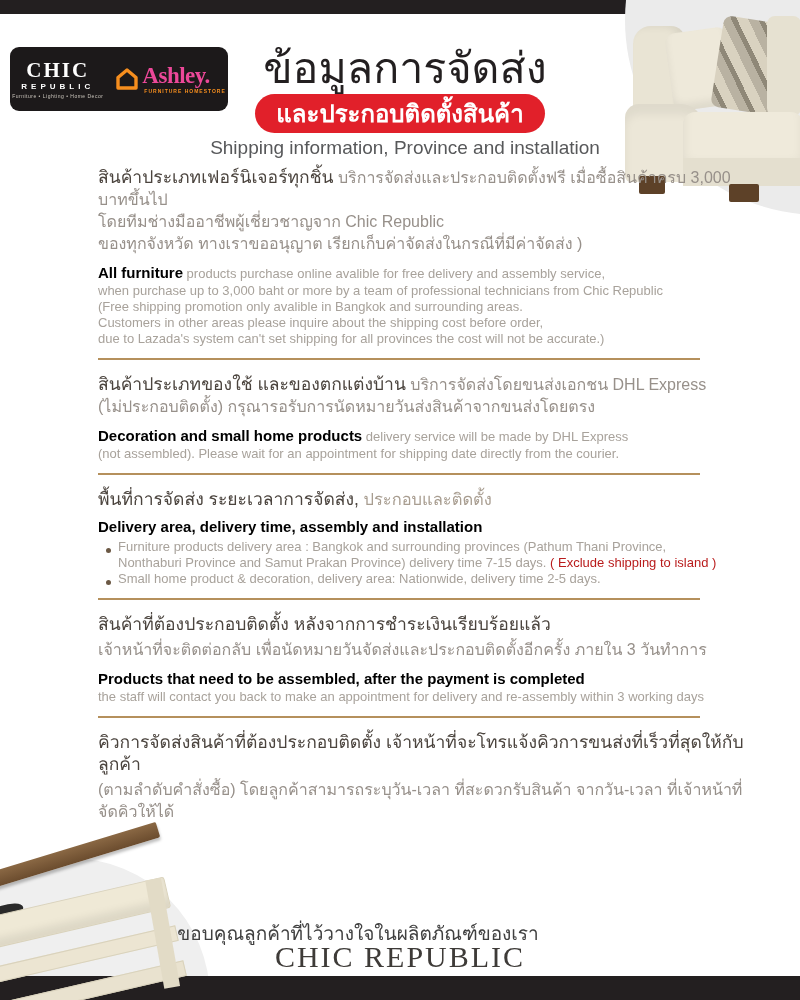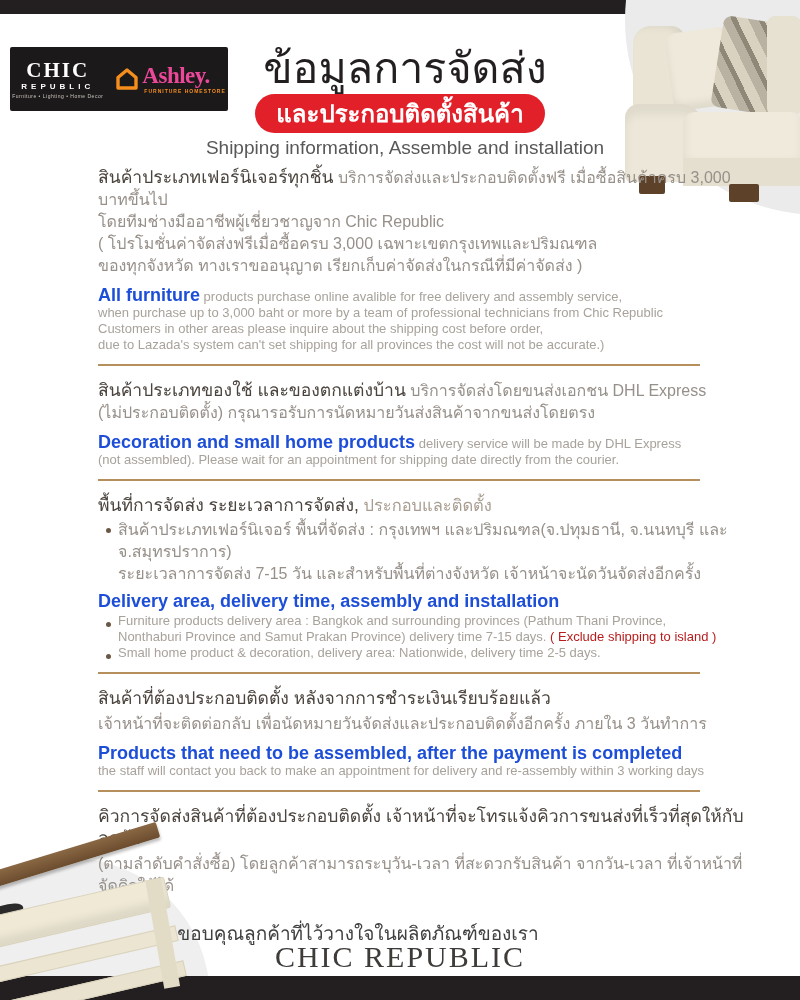--- a/index.html
+++ b/index.html
@@ -33,42 +33,42 @@
   .shelf{position:absolute;left:-18px;top:842px;width:220px;height:175px;z-index:6;transform:rotate(-13deg);}
   .shelf div{position:absolute;}
   .w-top{left:-8px;top:4px;width:205px;height:16px;background:linear-gradient(#8a6844,#6b4c2e);border-radius:2px;transform:rotate(-4deg);box-shadow:0 3px 3px rgba(0,0,0,.25);}
   .w-tray{left:0px;top:52px;width:190px;height:30px;background:#efe9d6;border:1px solid #d9d2bc;border-radius:3px;box-shadow:inset 0 -8px 8px rgba(0,0,0,.08);}
   .w-blob{left:6px;top:44px;width:42px;height:16px;background:#2a2a2a;border-radius:50%;transform:rotate(-6deg);}
   .w-b1{left:6px;top:102px;width:184px;height:14px;background:#ece5d2;border:1px solid #d9d2bc;}
   .w-b2{left:10px;top:138px;width:180px;height:14px;background:#e9e2cf;border:1px solid #d9d2bc;}
   .w-side{left:170px;top:52px;width:16px;height:110px;background:#e2dbc6;transform:rotate(3deg);}
 
   
-  .logo-block{position:absolute;left:10px;top:47px;width:218px;height:64px;background:#1c191a;border-radius:2px;display:flex;align-items:center;justify-content:center;gap:12px;z-index:4;}
+  .logo-block{position:absolute;left:10px;top:47px;width:218px;height:64px;background:#1c191a;border-radius:9px;display:flex;align-items:center;justify-content:center;gap:12px;z-index:4;}
   .chic{display:flex;flex-direction:column;align-items:center;line-height:1;}
   .chic .c1{font-family:"Liberation Serif",serif;color:#fff;font-size:21px;font-weight:700;letter-spacing:2px;}
   .chic .c2{color:#fff;font-size:8px;letter-spacing:4px;margin-top:2px;font-weight:700;}
   .chic .c3{color:#c9c4bb;font-size:5px;margin-top:3px;letter-spacing:.5px;}
   .ashley{display:flex;align-items:center;gap:3px;}
   .ashley .house{width:24px;height:24px;flex:none;}
   .ashley .aw{display:flex;flex-direction:column;line-height:1;}
   .ashley .a1{font-family:"Liberation Serif",serif;color:#ec4899;font-size:23px;font-weight:700;letter-spacing:-.5px;}
   .ashley .a2{color:#f68e1e;font-size:5px;font-weight:700;letter-spacing:1px;margin:2px 0 0 2px;}
 
   .title{position:absolute;left:225px;top:34px;width:360px;text-align:center;font-size:43px;font-weight:400;color:#231f20;z-index:4;}
   .badge{position:absolute;left:255px;top:94px;width:290px;height:39px;background:#e1202a;border-radius:20px;color:#fff;font-size:24px;font-weight:700;display:flex;align-items:center;justify-content:center;z-index:4;}
   .subtitle{position:absolute;left:125px;top:137px;width:560px;text-align:center;font-size:19px;color:#57585a;z-index:4;}
 
   
   .content{position:absolute;left:98px;top:166px;width:650px;z-index:4;}
   .th{font-size:16px;line-height:22px;color:#97908a;}
   .th-b{font-size:17.5px;font-weight:400;color:#4b443e;}
   .th-l{color:#a89d90;font-weight:400;font-size:16.5px;}
   .en{font-size:13px;line-height:16px;color:#a8a29b;}
-  .en-b{font-size:18px;font-weight:700;color:#1d4ed8;line-height:20px;}
+  .en-b{font-size:15px;font-weight:700;color:#000000;line-height:20px;}
   .red{color:#b91c1c;}
   .divider{height:2px;background:#b5905c;width:602px;margin:11px 0 13px 0;}
   .bullets{margin-top:2px;}
   .bullet{display:flex;}
   .bdot{width:5px;height:5px;border-radius:50%;background:#6b5844;margin:9px 7px 0 8px;flex:none;}
   .bullet .en{line-height:16px;}
   .mt4{margin-top:4px;} .mt6{margin-top:6px;} .mt8{margin-top:8px;}
 
   
   .thanks{position:absolute;left:0;top:918px;width:716px;text-align:center;font-size:19px;color:#404040;z-index:4;}
@@ -106,51 +106,47 @@
       </svg>
       <div class="aw">
         <span class="a1">Ashley.</span>
         <span class="a2">FURNITURE HOMESTORE</span>
       </div>
     </div>
   </div>
 
   <div class="title">ข้อมูลการจัดส่ง</div>
   <div class="badge">และประกอบติดตั้งสินค้า</div>
-  <div class="subtitle">Shipping information, Assemble and installation</div>
+  <div class="subtitle">Shipping information, Province and installation</div>
 
   <div class="content">
 
     <div>
       <div class="th"><span class="th-b">สินค้าประเภทเฟอร์นิเจอร์ทุกชิ้น</span><span> บริการจัดส่งและประกอบติดตั้งฟรี เมื่อซื้อสินค้าครบ 3,000 บาทขึ้นไป</span></div>
       <div class="th">โดยทีมช่างมืออาชีพผู้เชี่ยวชาญจาก Chic Republic</div>
-      <div class="th">( โปรโมชั่นค่าจัดส่งฟรีเมื่อซื้อครบ 3,000 เฉพาะเขตกรุงเทพและปริมณฑล</div>
       <div class="th">ของทุกจังหวัด ทางเราขออนุญาต เรียกเก็บค่าจัดส่งในกรณีที่มีค่าจัดส่ง )</div>
       <div class="en mt8"><span class="en-b">All furniture</span><span> products purchase online avalible for free delivery and assembly service,</span></div>
       <div class="en">when purchase up to 3,000 baht or more by a team of professional technicians from Chic Republic</div>
+      <div class="en">(Free shipping promotion only avalible in Bangkok and surrounding areas.</div>
       <div class="en">Customers in other areas please inquire about the shipping cost before order,</div>
       <div class="en">due to Lazada's system can't set shipping for all provinces the cost will not be accurate.)</div>
     </div>
     <div class="divider"></div>
 
     <div>
       <div class="th"><span class="th-b">สินค้าประเภทของใช้ และของตกแต่งบ้าน</span><span> บริการจัดส่งโดยขนส่งเอกชน DHL Express</span></div>
       <div class="th">(ไม่ประกอบติดตั้ง) กรุณารอรับการนัดหมายวันส่งสินค้าจากขนส่งโดยตรง</div>
       <div class="en mt8"><span class="en-b">Decoration and small home products</span><span> delivery service will be made by DHL Express</span></div>
       <div class="en">(not assembled). Please wait for an appointment for shipping date directly from the courier.</div>
     </div>
     <div class="divider"></div>
 
     <div>
       <div class="th"><span class="th-b">พื้นที่การจัดส่ง ระยะเวลาการจัดส่ง,</span><span class="th-l"> ประกอบและติดตั้ง</span></div>
       <div class="bullets">
-        <div class="bullet">
-            <span class="bdot"></span>
-          <div class="th"><span>สินค้าประเภทเฟอร์นิเจอร์ พื้นที่จัดส่ง : กรุงเทพฯ และปริมณฑล(จ.ปทุมธานี, จ.นนทบุรี และ จ.สมุทรปราการ)</span><br><span>ระยะเวลาการจัดส่ง 7-15 วัน และสำหรับพื้นที่ต่างจังหวัด เจ้าหน้าจะนัดวันจัดส่งอีกครั้ง</span></div>
-        </div>
       </div>
       <div class="en-b mt6">Delivery area, delivery time, assembly and installation</div>
       <div class="bullets">
         <div class="bullet">
             <span class="bdot"></span>
           <div class="en"><span>Furniture products delivery area : Bangkok and surrounding provinces (Pathum Thani Province,</span><br><span>Nonthaburi Province and Samut Prakan Province) delivery time 7-15 days. </span><span class="red">( Exclude shipping to island )</span></div>
         </div>
         <div class="bullet">
             <span class="bdot"></span>
           <div class="en">Small home product &amp; decoration, delivery area: Nationwide, delivery time 2-5 days.</div>

